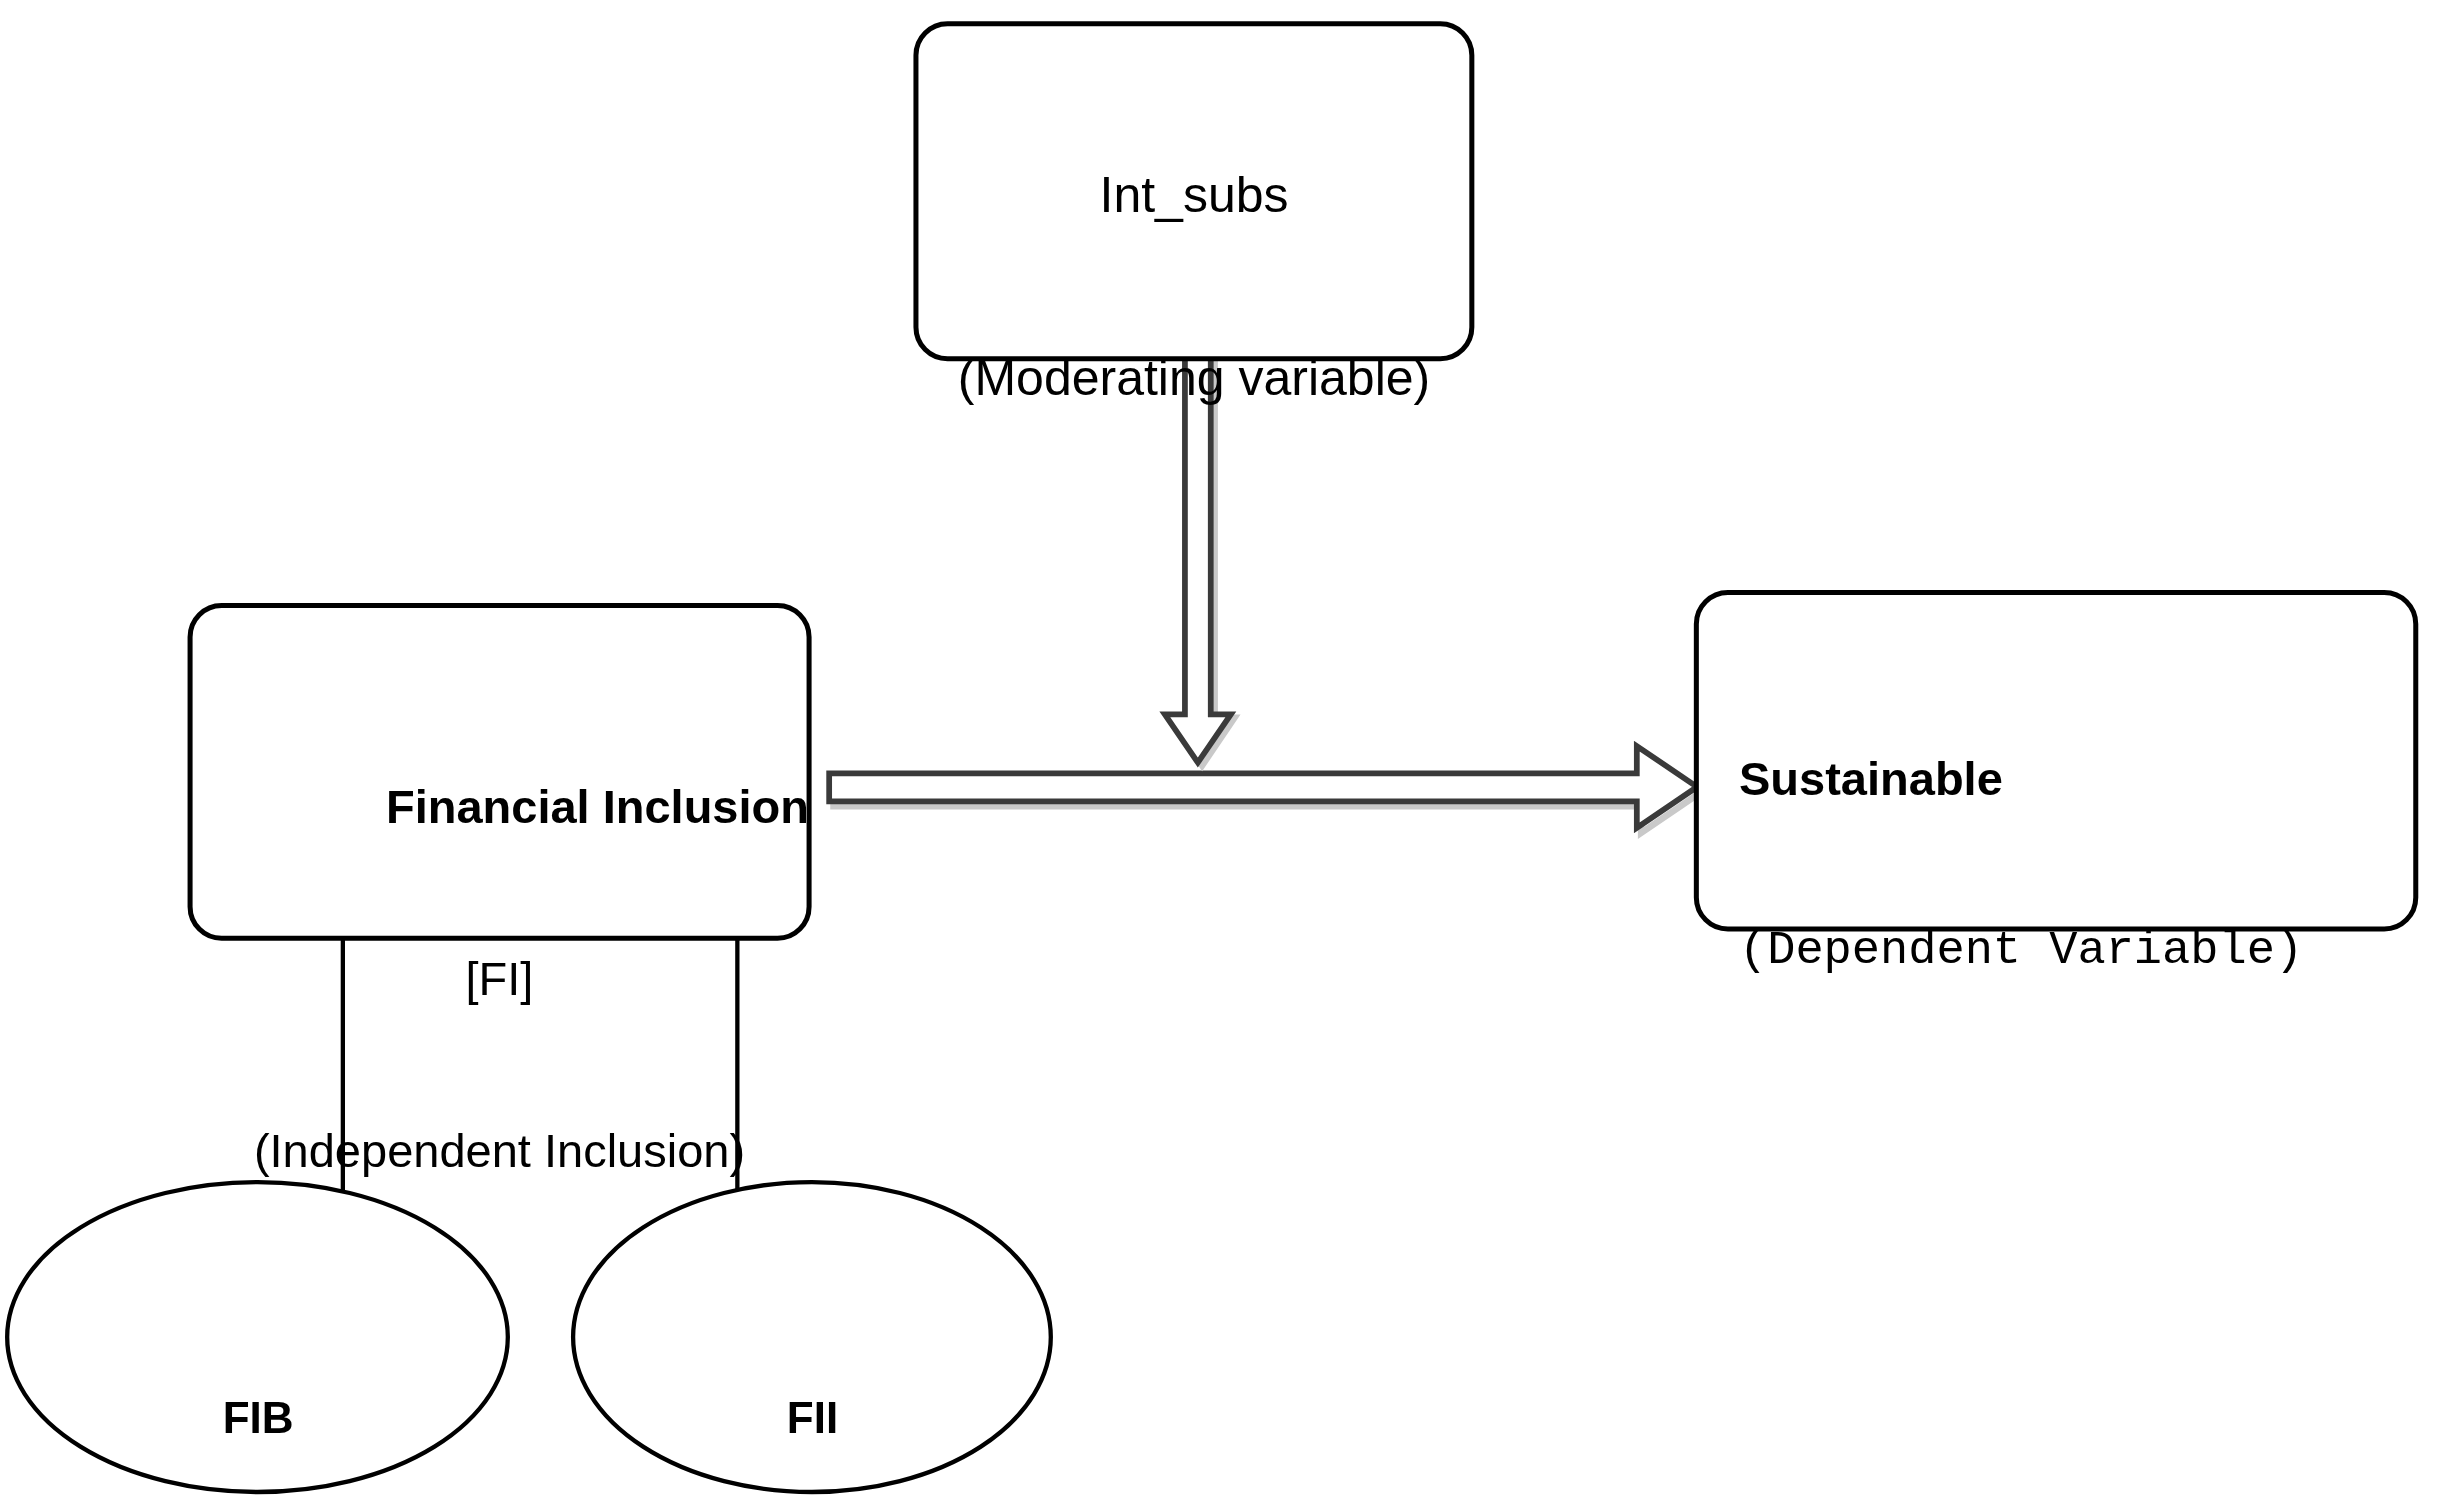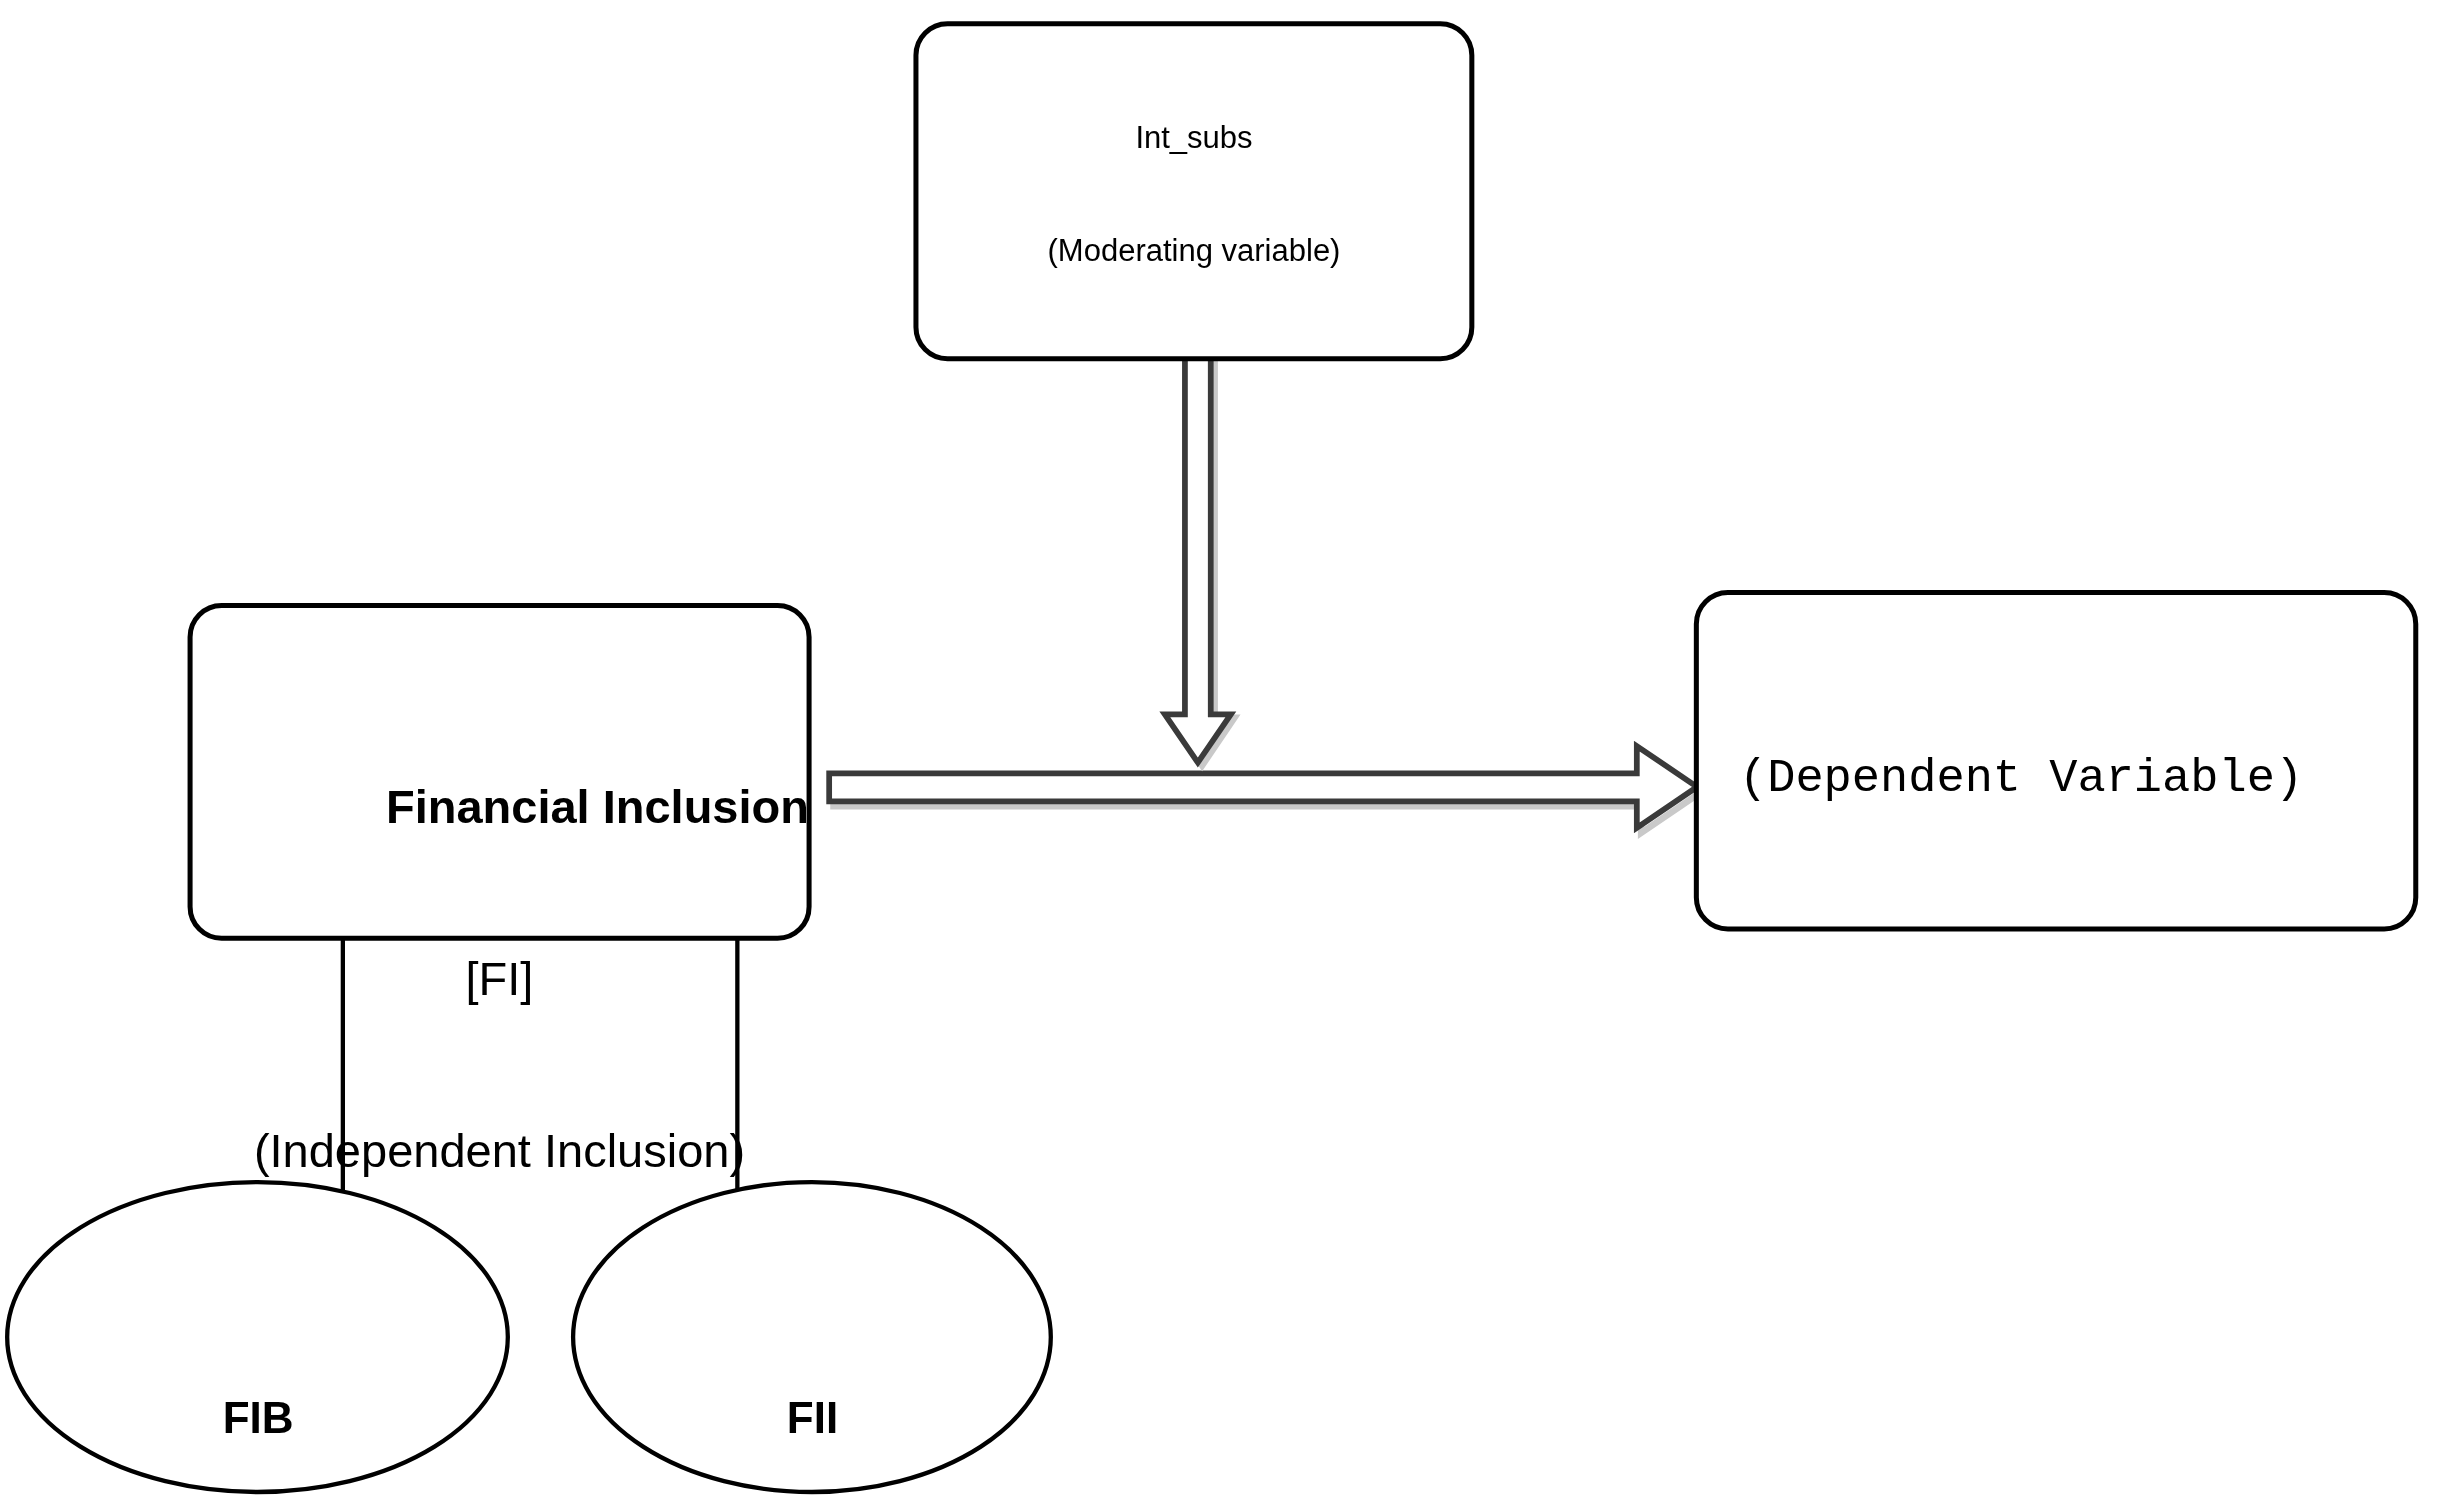--- a/index.html
+++ b/index.html
@@ -29,21 +29,21 @@
     line-height: 1.22;
     white-space: pre;
     pointer-events: none;
   }
   
   #label-int-subs {
     left: 916px;
     top: 43px;
     width: 556px;
     text-align: center;
-    font-size: 31px;
+    font-size: 50px;
   }
   #label-int-subs .line1 { font-weight: normal; }
   #label-int-subs .line2 { font-weight: normal; }
 
   
   #label-fi {
     left: 190px;
     top: 663px;
     width: 619px;
     text-align: center;
@@ -149,20 +149,21 @@
     <div class="line2">(Moderating variable)</div>
   </div>
 
   <div class="node-label" id="label-fi">
     <div class="line1">Financial Inclusion</div>
     <div class="line2">[FI]</div>
     <div class="line3">(Independent Inclusion)</div>
   </div>
 
   <div class="node-label" id="label-sdg">
+    <div class="line1">Sustainable</div>
     <div class="line3">(Dependent Variable)</div>
   </div>
 
   <div class="node-label" id="label-fib">
     <div class="ell-line1">FIB</div>
     
   </div>
 
   <div class="node-label" id="label-fii">
     <div class="ell-line1">FII</div>

